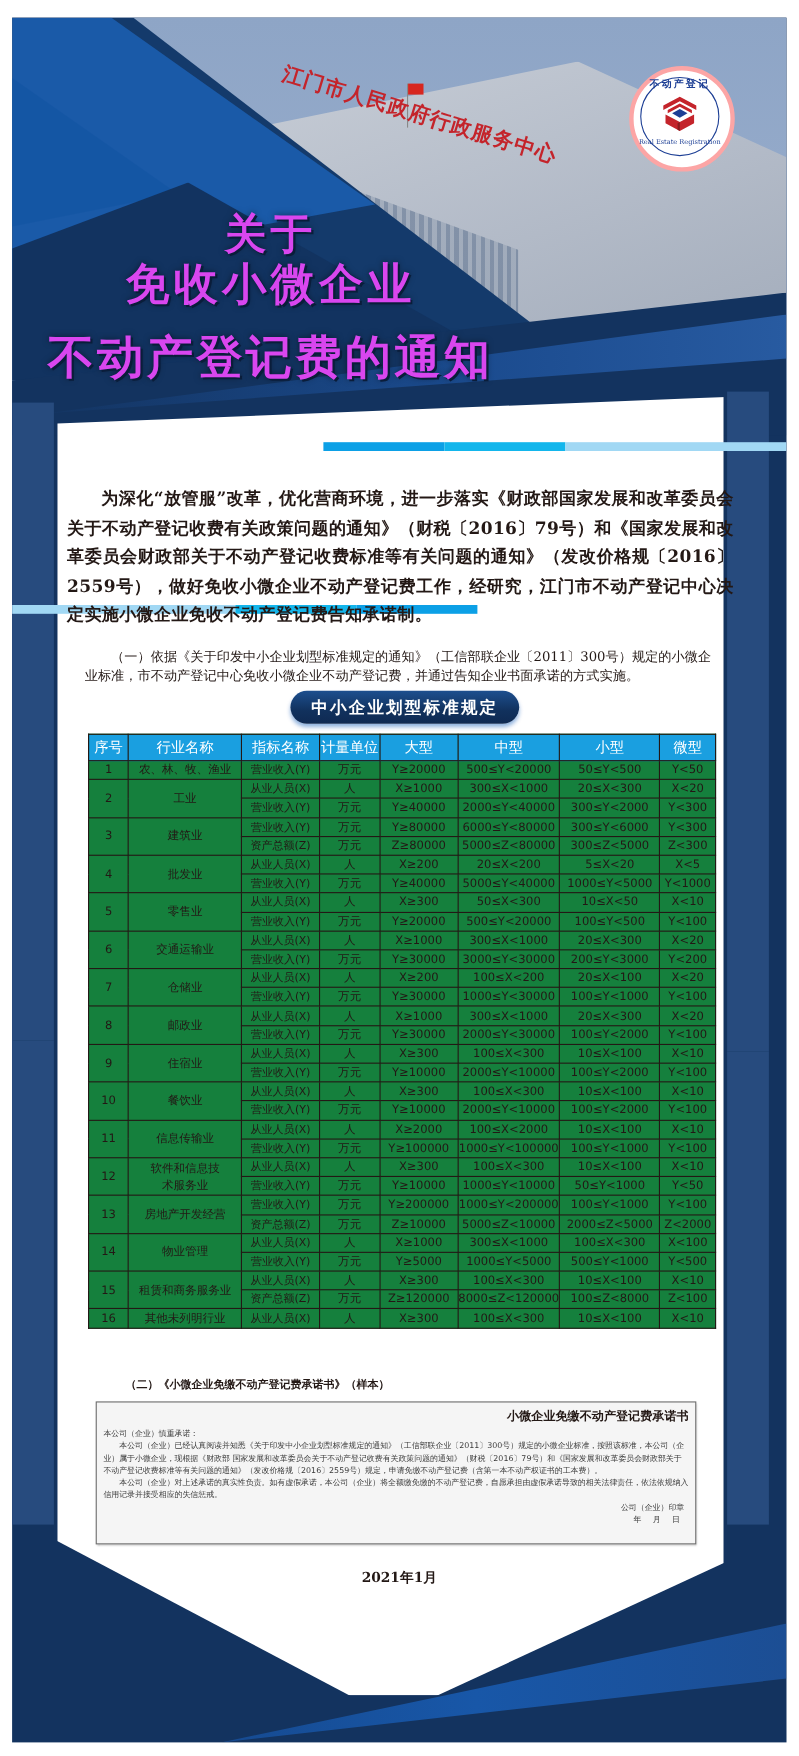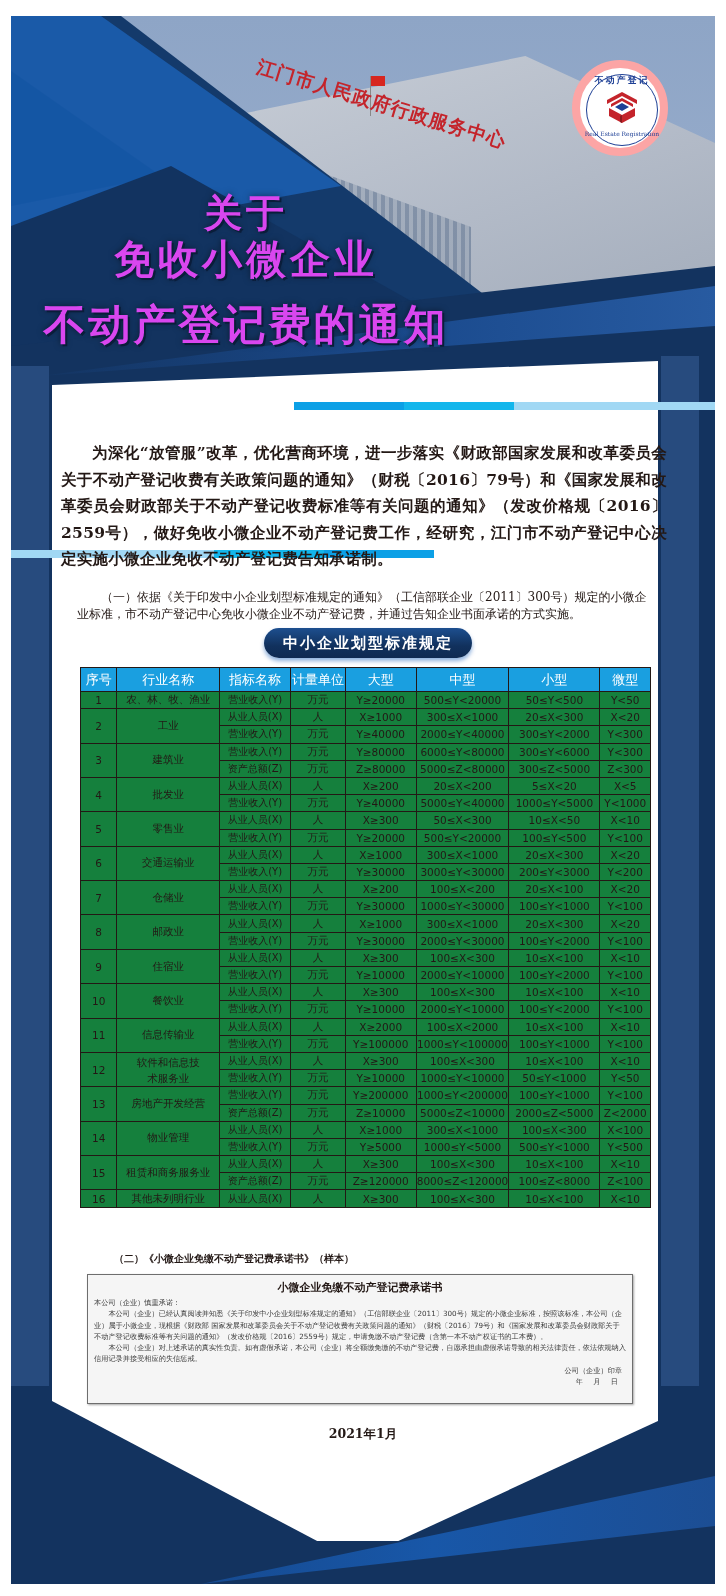--- a/index.html
+++ b/index.html
@@ -37,21 +37,21 @@
     clip-path: polygon(30px 110px, 704px 20px, 704px 60px); opacity: .9; }
 
   .title { position: absolute; left: 0; top: 178px; width: 470px; text-align: center;
     font-family: Liberation Mono, monospace; font-weight: bold; color: #d946ef;
     text-shadow: 2px 2px 0 #0a1d3a, 0 0 6px rgba(0,0,0,.5); line-height: 1.18; }
   .title .l1 { font-size: 38px; letter-spacing: 4px; }
   .title .l2 { font-size: 40px; letter-spacing: 4px; }
   .title .l3 { font-size: 42px; letter-spacing: 3px; margin-top: 18px; }
 
   .logo { position: absolute; left: 561px; top: 44px; width: 96px; height: 96px; border-radius: 50%;
-    background: #ffffff; border: 8px solid #fca5a5; }
+    background: #ffffff; border: 4px solid #fca5a5; }
   .logo-ring { position: absolute; left: 6px; top: 6px; width: 72px; height: 72px; border-radius: 50%; border: 1px solid #1d3f95; }
   .logo-top { position: absolute; left: 0; top: 6px; width: 84px; text-align: center; color: #1d3f95; font-size: 9px; font-weight: bold; letter-spacing: 2px; }
   .logo-bottom { position: absolute; left: 0; top: 62px; width: 84px; text-align: center; color: #1d3f95; font-size: 6px; }
   .logo-house { position: absolute; left: 25px; top: 22px; width: 34px; height: 34px; }
 
   
   .body-white { position: absolute; left: 41px; top: 345px; width: 606px; height: 1180px; background: #ffffff;
     clip-path: polygon(0 24px, 606px 0, 606px 1060px, 303px 1200px, 0 1040px); }
   .side-left { position: absolute; left: 0; top: 350px; width: 38px; height: 580px; background: #274b7e; }
   .side-right { position: absolute; left: 650px; top: 340px; width: 38px; height: 600px; background: #274b7e; }
@@ -82,21 +82,21 @@
   table.std th { background: #1a9fe0; color: #ffffff; font-family: "DejaVu Serif", serif; font-weight: normal;
     font-size: 13px; height: 24px; border: 1.5px solid #231815; }
   table.std td { border: 1.5px solid #231815; height: 17.2px; text-align: center; padding: 0; white-space: nowrap; }
   table.std td.sub { font-size: 10px; margin-top: 21px; }
 
   .sec2 { position: absolute; left: 103px; top: 1236px; font-size: 10px; font-weight: bold; color: #231815; }
 
   .pledge { position: absolute; left: 76px; top: 1258px; width: 546px; height: 130px; background: #f5f5f5;
     border: 1.5px solid #6e6e6e; box-shadow: 1px 1px 2px rgba(0,0,0,.35); font-family: "DejaVu Sans", sans-serif;
     font-size: 7.2px; line-height: 11.3px; color: #3a3a3a; padding: 4px 6px; }
-  .pledge .ptitle { text-align: center; font-family: Liberation Mono, monospace; font-weight: bold; font-size: 11px; line-height: 18px; color: #231815; }
+  .pledge .ptitle { text-align: right; font-family: Liberation Serif, serif; font-weight: bold; font-size: 11px; line-height: 18px; color: #231815; }
   .pledge .indent { text-indent: 2em; }
   .pledge .sign { text-align: right; padding-right: 4px; }
   .pledge .sign2 { text-align: right; padding-right: 4px; letter-spacing: 4px; }
 
   .date { position: absolute; left: 0; top: 1410px; width: 704px; text-align: center; font-size: 12.5px; font-weight: bold; color: #231815; }
 </style>
 </head>
 <body>
 
 <div class="poster">

